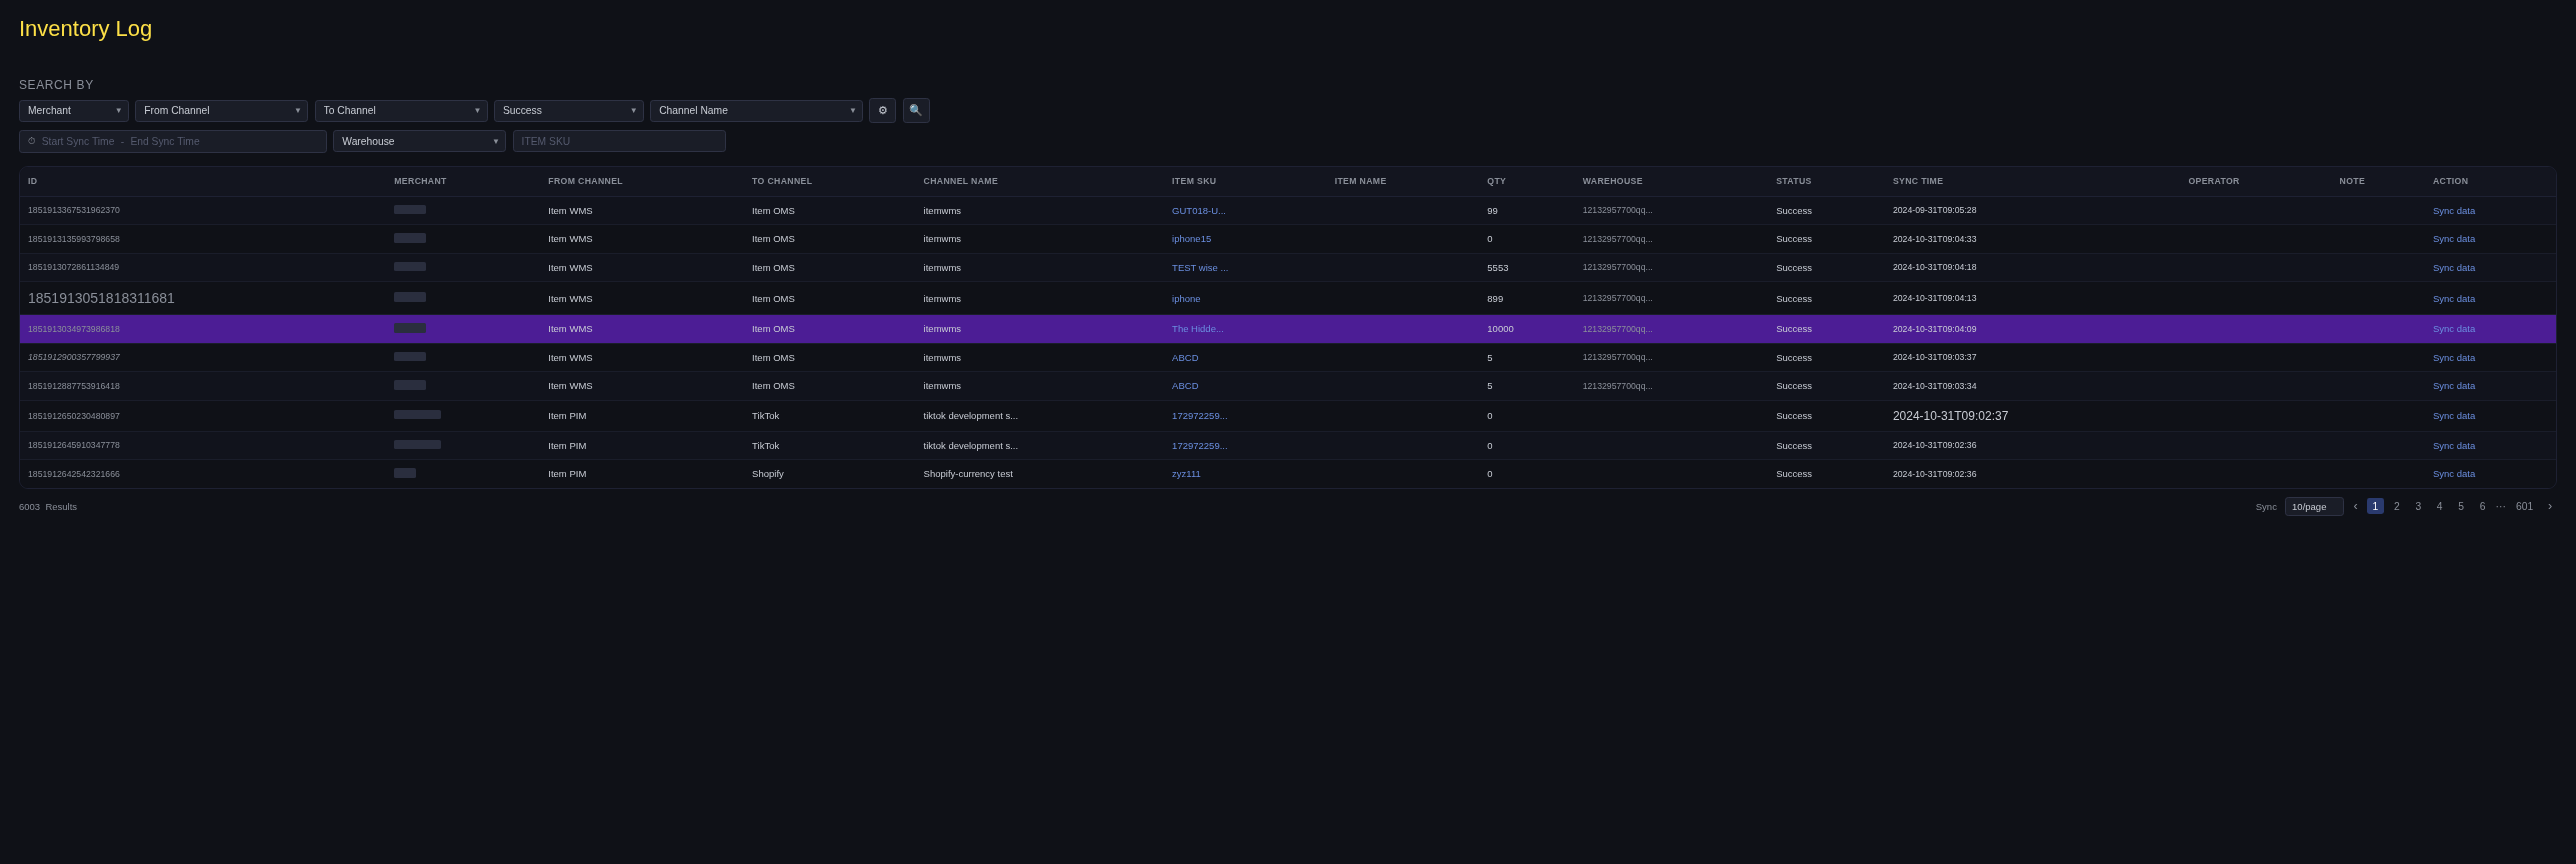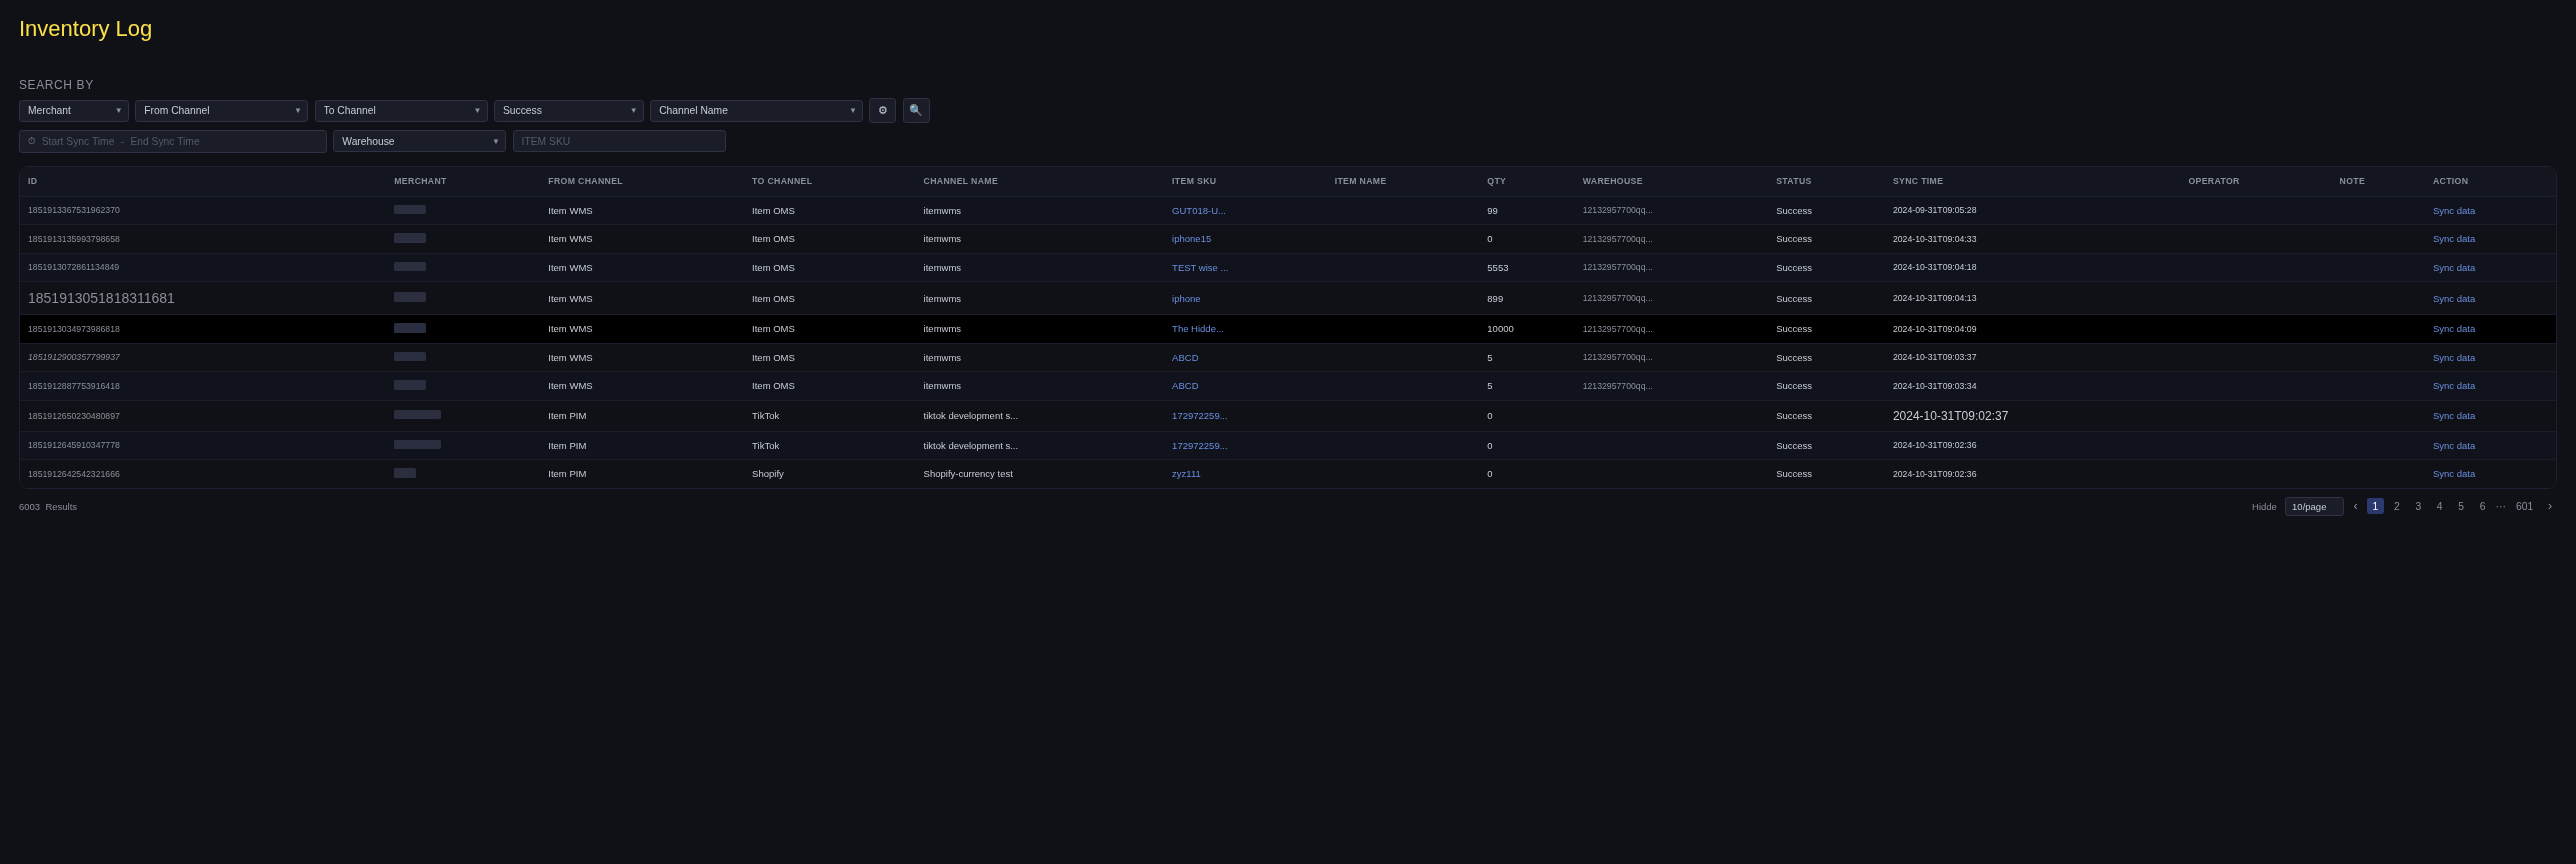--- a/index.html
+++ b/index.html
@@ -368,21 +368,21 @@
     <td><a class="link-cell" href="#">iphone</a></td>
     <td></td>
     <td>899</td>
     <td style="font-size:8.7px;color:#8a8f99;">12132957700qq...</td>
     <td class="status-success">Success</td>
     <td style="font-size:8.7px;">2024-10-31T09:04:13</td>
     <td></td>
     <td></td>
     <td><button class="sync-data-btn">Sync data</button></td>
   </tr>
-        <tr style="background: #000000;">
+        <tr style="background: #4c1d95;">
     <td style="font-size:8.7px;color:#8a8f99;">1851913034973986818</td>
     <td><span class="merchant-img"></span></td>
     <td>Item WMS</td>
     <td>Item OMS</td>
     <td>itemwms</td>
     <td><a class="link-cell" href="#">The Hidde...</a></td>
     <td></td>
     <td>10000</td>
     <td style="font-size:8.7px;color:#8a8f99;">12132957700qq...</td>
     <td class="status-success">Success</td>
@@ -474,21 +474,21 @@
       </tbody>
   </table>
 </div>
 
 <div class="table-footer">
   <span class="results-count">
     <span>6003</span>
     &nbsp;<span>Results</span>
   </span>
   <div class="pagination">
-    <span class="show-label">Hidde</span>
+    <span class="show-label">Sync</span>
     <div class="select-wrapper">
       <select class="page-size-select">
         <option>10/page</option>
         <option>20/page</option>
         <option>50/page</option>
       </select>
     </div>
     <button class="page-btn-nav">‹</button>
     <button class="page-btn active">1</button>
     <button class="page-btn">2</button>

